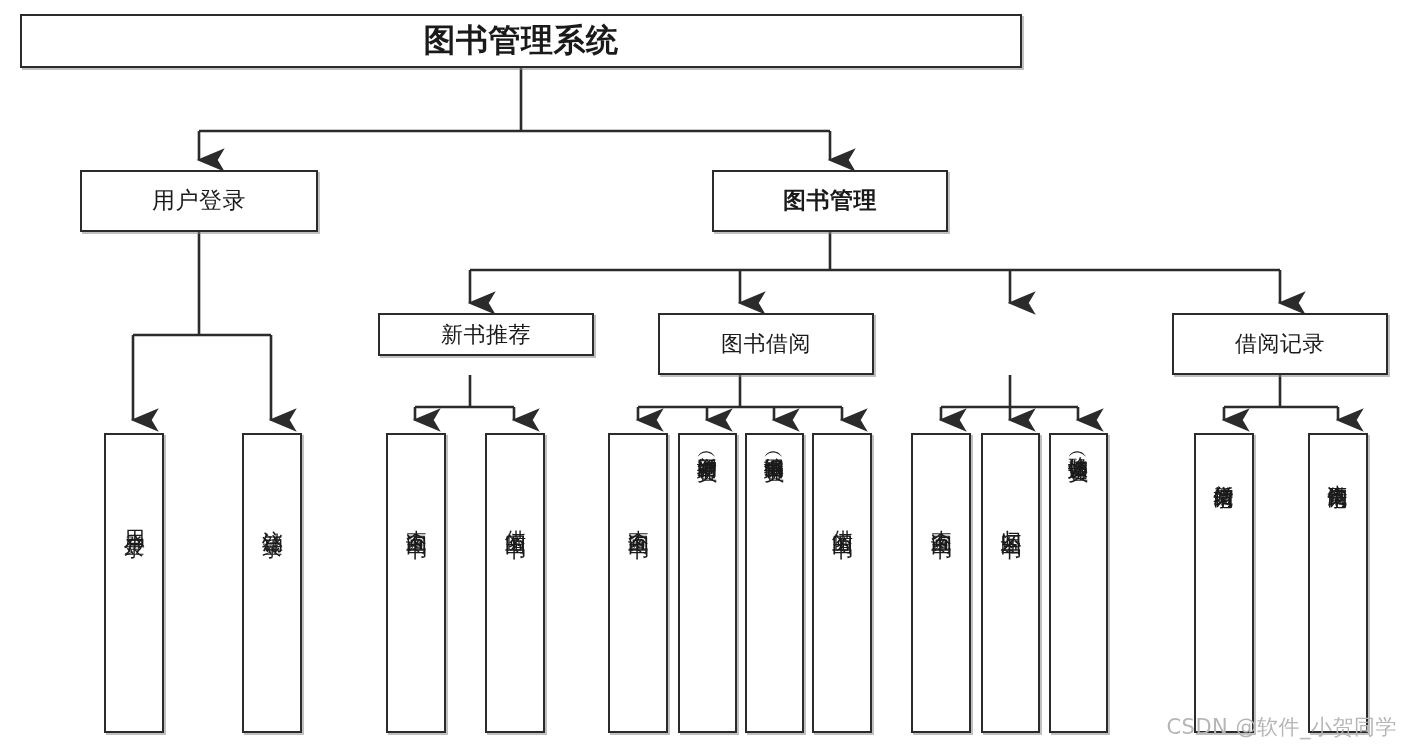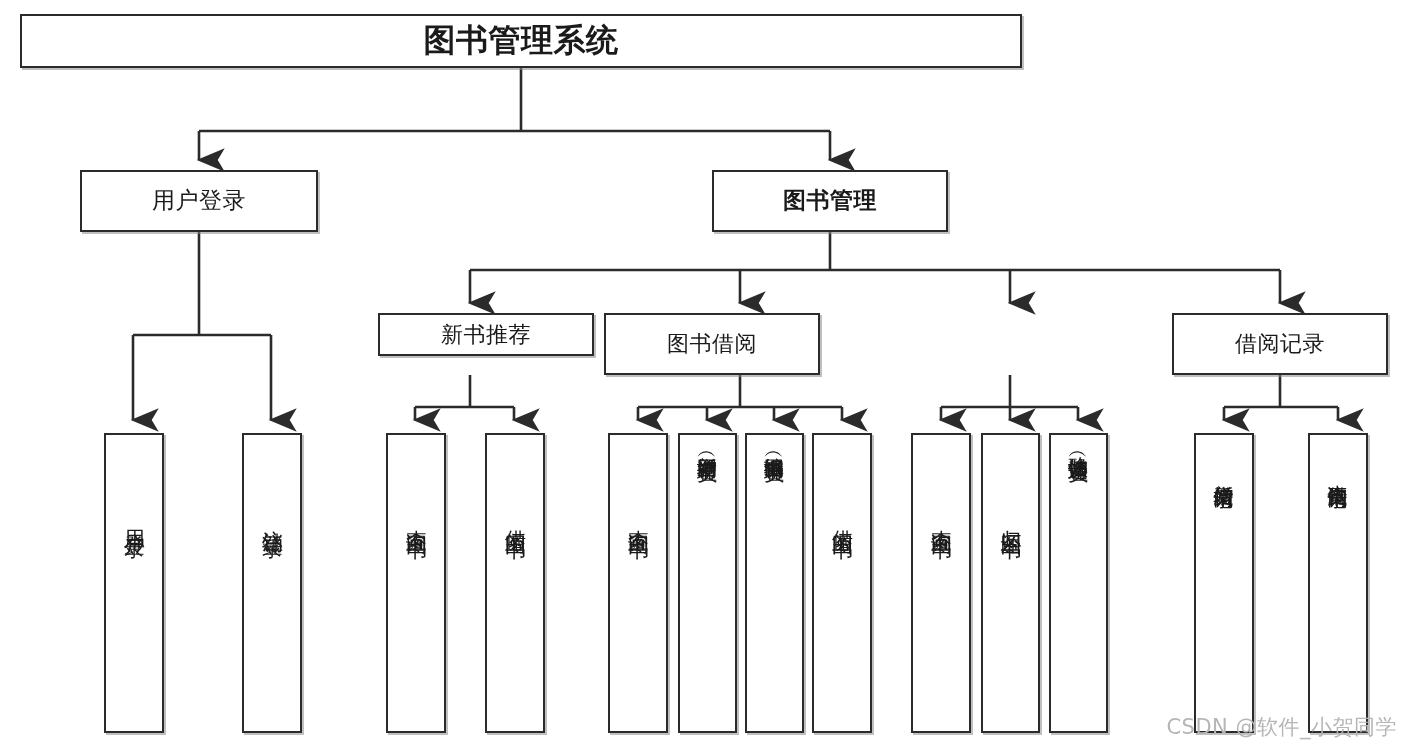--- a/index.html
+++ b/index.html
@@ -145,21 +145,21 @@
   </div>
 
   <div class="node horizontal level-1" style="left:712px; top:170px; width:236px; height:62px;font-weight:bold;">
     <span class="node-label">图书管理</span>
   </div>
 
   <div class="node horizontal level-2" style="left:362px; top:313px; width:216px; height:43px;margin-left:16px;">
     <span class="node-label">新书推荐</span>
   </div>
 
-  <div class="node horizontal level-2" style="left:604px; top:313px; width:216px; height:62px;">
+  <div class="node horizontal level-2" style="left:658px; top:313px; width:216px; height:62px;">
     <span class="node-label">图书借阅</span>
   </div>
 
 
   <div class="node horizontal level-2" style="left:1172px; top:313px; width:216px; height:62px;">
     <span class="node-label">借阅记录</span>
   </div>
 
   <div class="node vertical" style="left:104px; top:433px; width:60px; height:300px; padding-top:78px;">
     <span class="node-label">用户登录</span>

